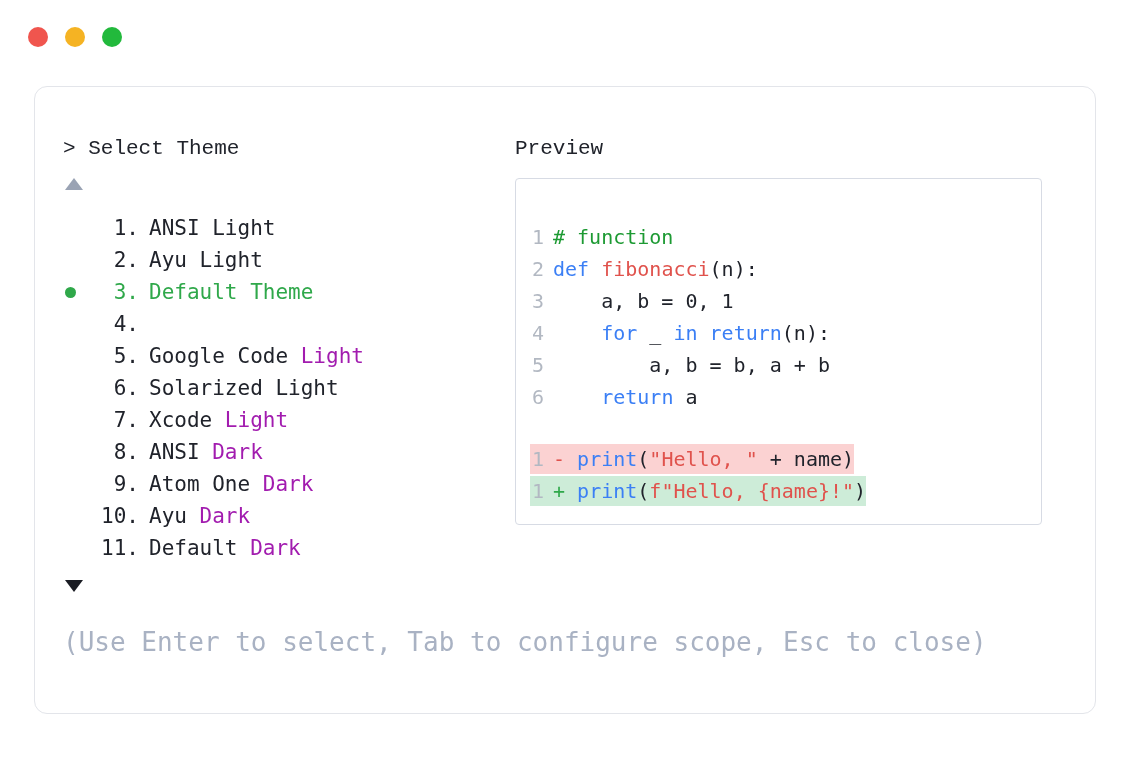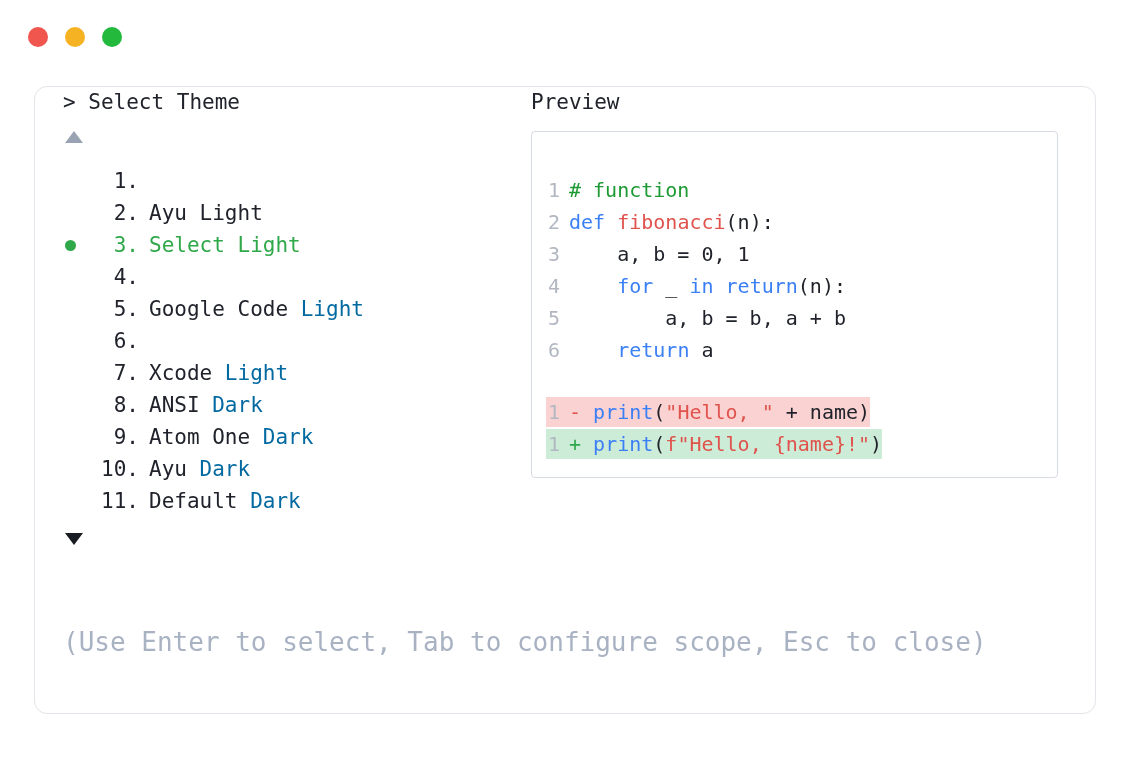--- a/index.html
+++ b/index.html
@@ -49,31 +49,33 @@
 
   
   .col-left {
     position: absolute;
     left: 28px;
     top: 0;
     width: 470px;
   }
   .col-right {
     position: absolute;
-    left: 496px;
+    left: 480px;
     top: 0;
     width: 540px;
   }
 
   .panel-title {
     font-size: 21px;
     color: #20232b;
     line-height: 30px;
+    margin-top: 47px;
     white-space: pre;
     letter-spacing: 0px;
+    font-family: Liberation Mono, monospace;
   }
 
   
   .arrow-up, .arrow-down {
     width: 0; height: 0;
     border-left: 9px solid transparent;
     border-right: 9px solid transparent;
     margin-left: 2px;
   }
   .arrow-up {
@@ -116,21 +118,21 @@
     border-radius: 50%;
     background: #2fa84a;
     display: block;
   }
   .num-cell {
     flex: 0 0 44px;
     text-align: right;
     padding-right: 0;
   }
   .name-cell { padding-left: 10px; }
-  .muted-suffix { color: #0369a1; }
+  .muted-suffix { color: #a21caf; }
   .theme-item.selected { color: #2fa84a; }
 
   
   .preview-box {
     margin-top: 14px;
     width: 527px;
     height: 347px;
     box-sizing: border-box;
     border: 1.5px solid #d7dbe4;
     border-radius: 4px;
@@ -198,26 +200,26 @@
   <div class="card-inner">
 
     <div class="col-left">
       <div class="panel-title">&gt; Select Theme</div>
 
       <div class="arrow-row">
         <div class="arrow-up"></div>
       </div>
 
       <ul class="theme-list">
-          <li class="theme-item"><span class="bullet-cell"></span><span class="num-cell">1.</span></li>
+          <li class="theme-item"><span class="bullet-cell"></span><span class="num-cell">1.</span><span class="name-cell">ANSI Light</span></li>
           <li class="theme-item"><span class="bullet-cell"></span><span class="num-cell">2.</span><span class="name-cell">Ayu Light</span></li>
-          <li class="theme-item selected"><span class="bullet-cell"><span class="bullet" style="background: rgb(47, 168, 74);"></span></span><span class="num-cell">3.</span><span class="name-cell">Select Light</span></li>
+          <li class="theme-item selected"><span class="bullet-cell"><span class="bullet" style="background: rgb(47, 168, 74);"></span></span><span class="num-cell">3.</span><span class="name-cell">Default Theme</span></li>
           <li class="theme-item"><span class="bullet-cell"></span><span class="num-cell">4.</span></li>
           <li class="theme-item"><span class="bullet-cell"></span><span class="num-cell">5.</span><span class="name-cell">Google Code <span class="muted-suffix">Light</span></span></li>
-          <li class="theme-item"><span class="bullet-cell"></span><span class="num-cell">6.</span></li>
+          <li class="theme-item"><span class="bullet-cell"></span><span class="num-cell">6.</span><span class="name-cell">Solarized Light</span></li>
           <li class="theme-item"><span class="bullet-cell"></span><span class="num-cell">7.</span><span class="name-cell">Xcode <span class="muted-suffix">Light</span></span></li>
           <li class="theme-item"><span class="bullet-cell"></span><span class="num-cell">8.</span><span class="name-cell">ANSI <span class="muted-suffix">Dark</span></span></li>
           <li class="theme-item"><span class="bullet-cell"></span><span class="num-cell">9.</span><span class="name-cell">Atom One <span class="muted-suffix">Dark</span></span></li>
           <li class="theme-item"><span class="bullet-cell"></span><span class="num-cell">10.</span><span class="name-cell">Ayu <span class="muted-suffix">Dark</span></span></li>
           <li class="theme-item"><span class="bullet-cell"></span><span class="num-cell">11.</span><span class="name-cell">Default <span class="muted-suffix">Dark</span></span></li>
         </ul>
 
       <div class="arrow-row">
         <div class="arrow-down"></div>
       </div>

